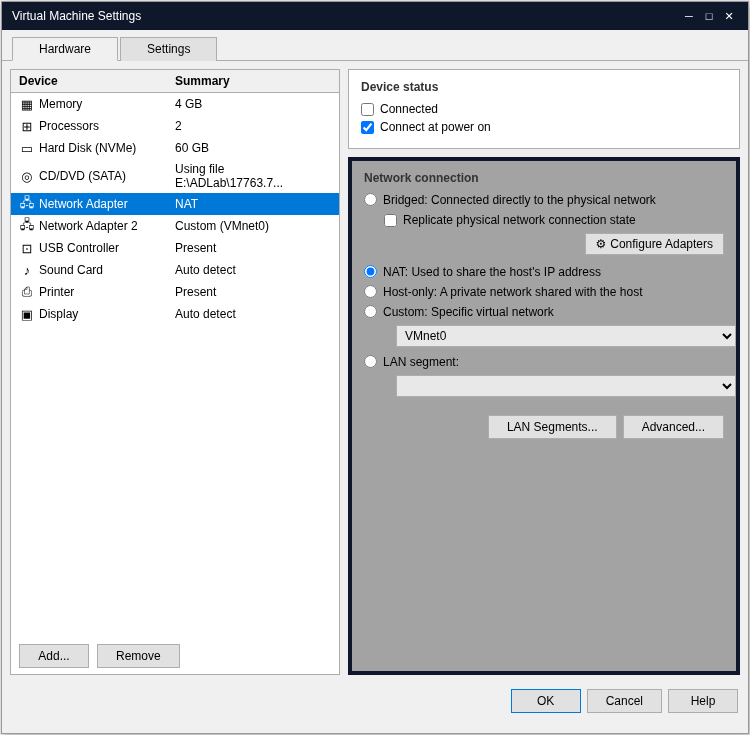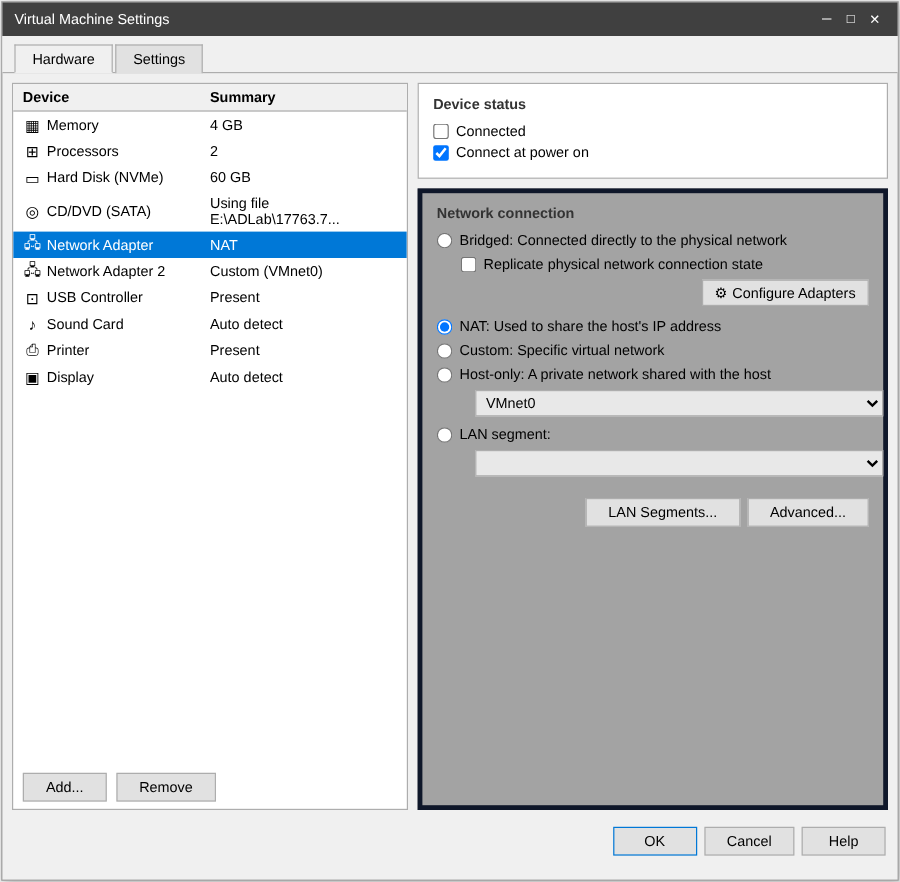--- a/index.html
+++ b/index.html
@@ -17,21 +17,21 @@
     .window {
       width: 748px;
       height: 733px;
       background: #f0f0f0;
       border: 1px solid #999;
       box-shadow: 2px 2px 8px rgba(0,0,0,0.3);
       display: flex;
       flex-direction: column;
     }
     .title-bar {
-      background: #404040;
+      background: #0f172a;
       color: white;
       padding: 6px 10px;
       font-size: 12px;
       display: flex;
       justify-content: space-between;
       align-items: center;
       flex-shrink: 0;
     }
     .title-bar-controls {
       display: flex;
@@ -51,21 +51,21 @@
     }
 
     .tab-bar {
       background: #f0f0f0;
       padding: 6px 10px 0 10px;
       display: flex;
       border-bottom: 1px solid #adadad;
       flex-shrink: 0;
     }
     .tab {
-      padding: 4px 14px;
+      padding: 4px 26px;
       border: 1px solid #adadad;
       border-bottom: none;
       background: #e1e1e1;
       cursor: pointer;
       font-size: 12px;
       margin-right: 2px;
       position: relative;
       top: 1px;
     }
     .tab.active {
@@ -169,21 +169,21 @@
     }
 
     .network-conn-box {
       border: 4px solid #0f172a;
       background: #a3a3a3;
       padding: 10px 12px;
       flex: 1;
     }
     .radio-row {
       display: flex;
-      align-items: flex-end;
+      align-items: flex-start;
       gap: 6px;
       margin-bottom: 6px;
       font-size: 12px;
     }
     .sub-radio-row {
       display: flex;
       align-items: center;
       gap: 6px;
       margin-bottom: 6px;
       font-size: 12px;
@@ -395,28 +395,28 @@
         </div>
 
         
         <div class="radio-row">
           <input type="radio" name="netconn" id="r-nat" checked="" style="">
           <label for="r-nat">NAT: Used to share the host's IP address</label>
         </div>
 
         
         <div class="radio-row">
+          <input type="radio" name="netconn" id="r-hostonly" style="">
+          <label for="r-hostonly">Host-only: A private network shared with the host</label>
+        </div>
+
+        
+        <div class="radio-row">
           <input type="radio" name="netconn" id="r-custom" style="">
           <label for="r-custom">Custom: Specific virtual network</label>
-        </div>
-
-        
-        <div class="radio-row">
-          <input type="radio" name="netconn" id="r-hostonly" style="">
-          <label for="r-hostonly">Host-only: A private network shared with the host</label>
         </div>
 
         
         <select class="select-dropdown">
           <option>VMnet0</option>
         </select>
 
         
         <div class="radio-row">
           <input type="radio" name="netconn" id="r-lan" style="">

